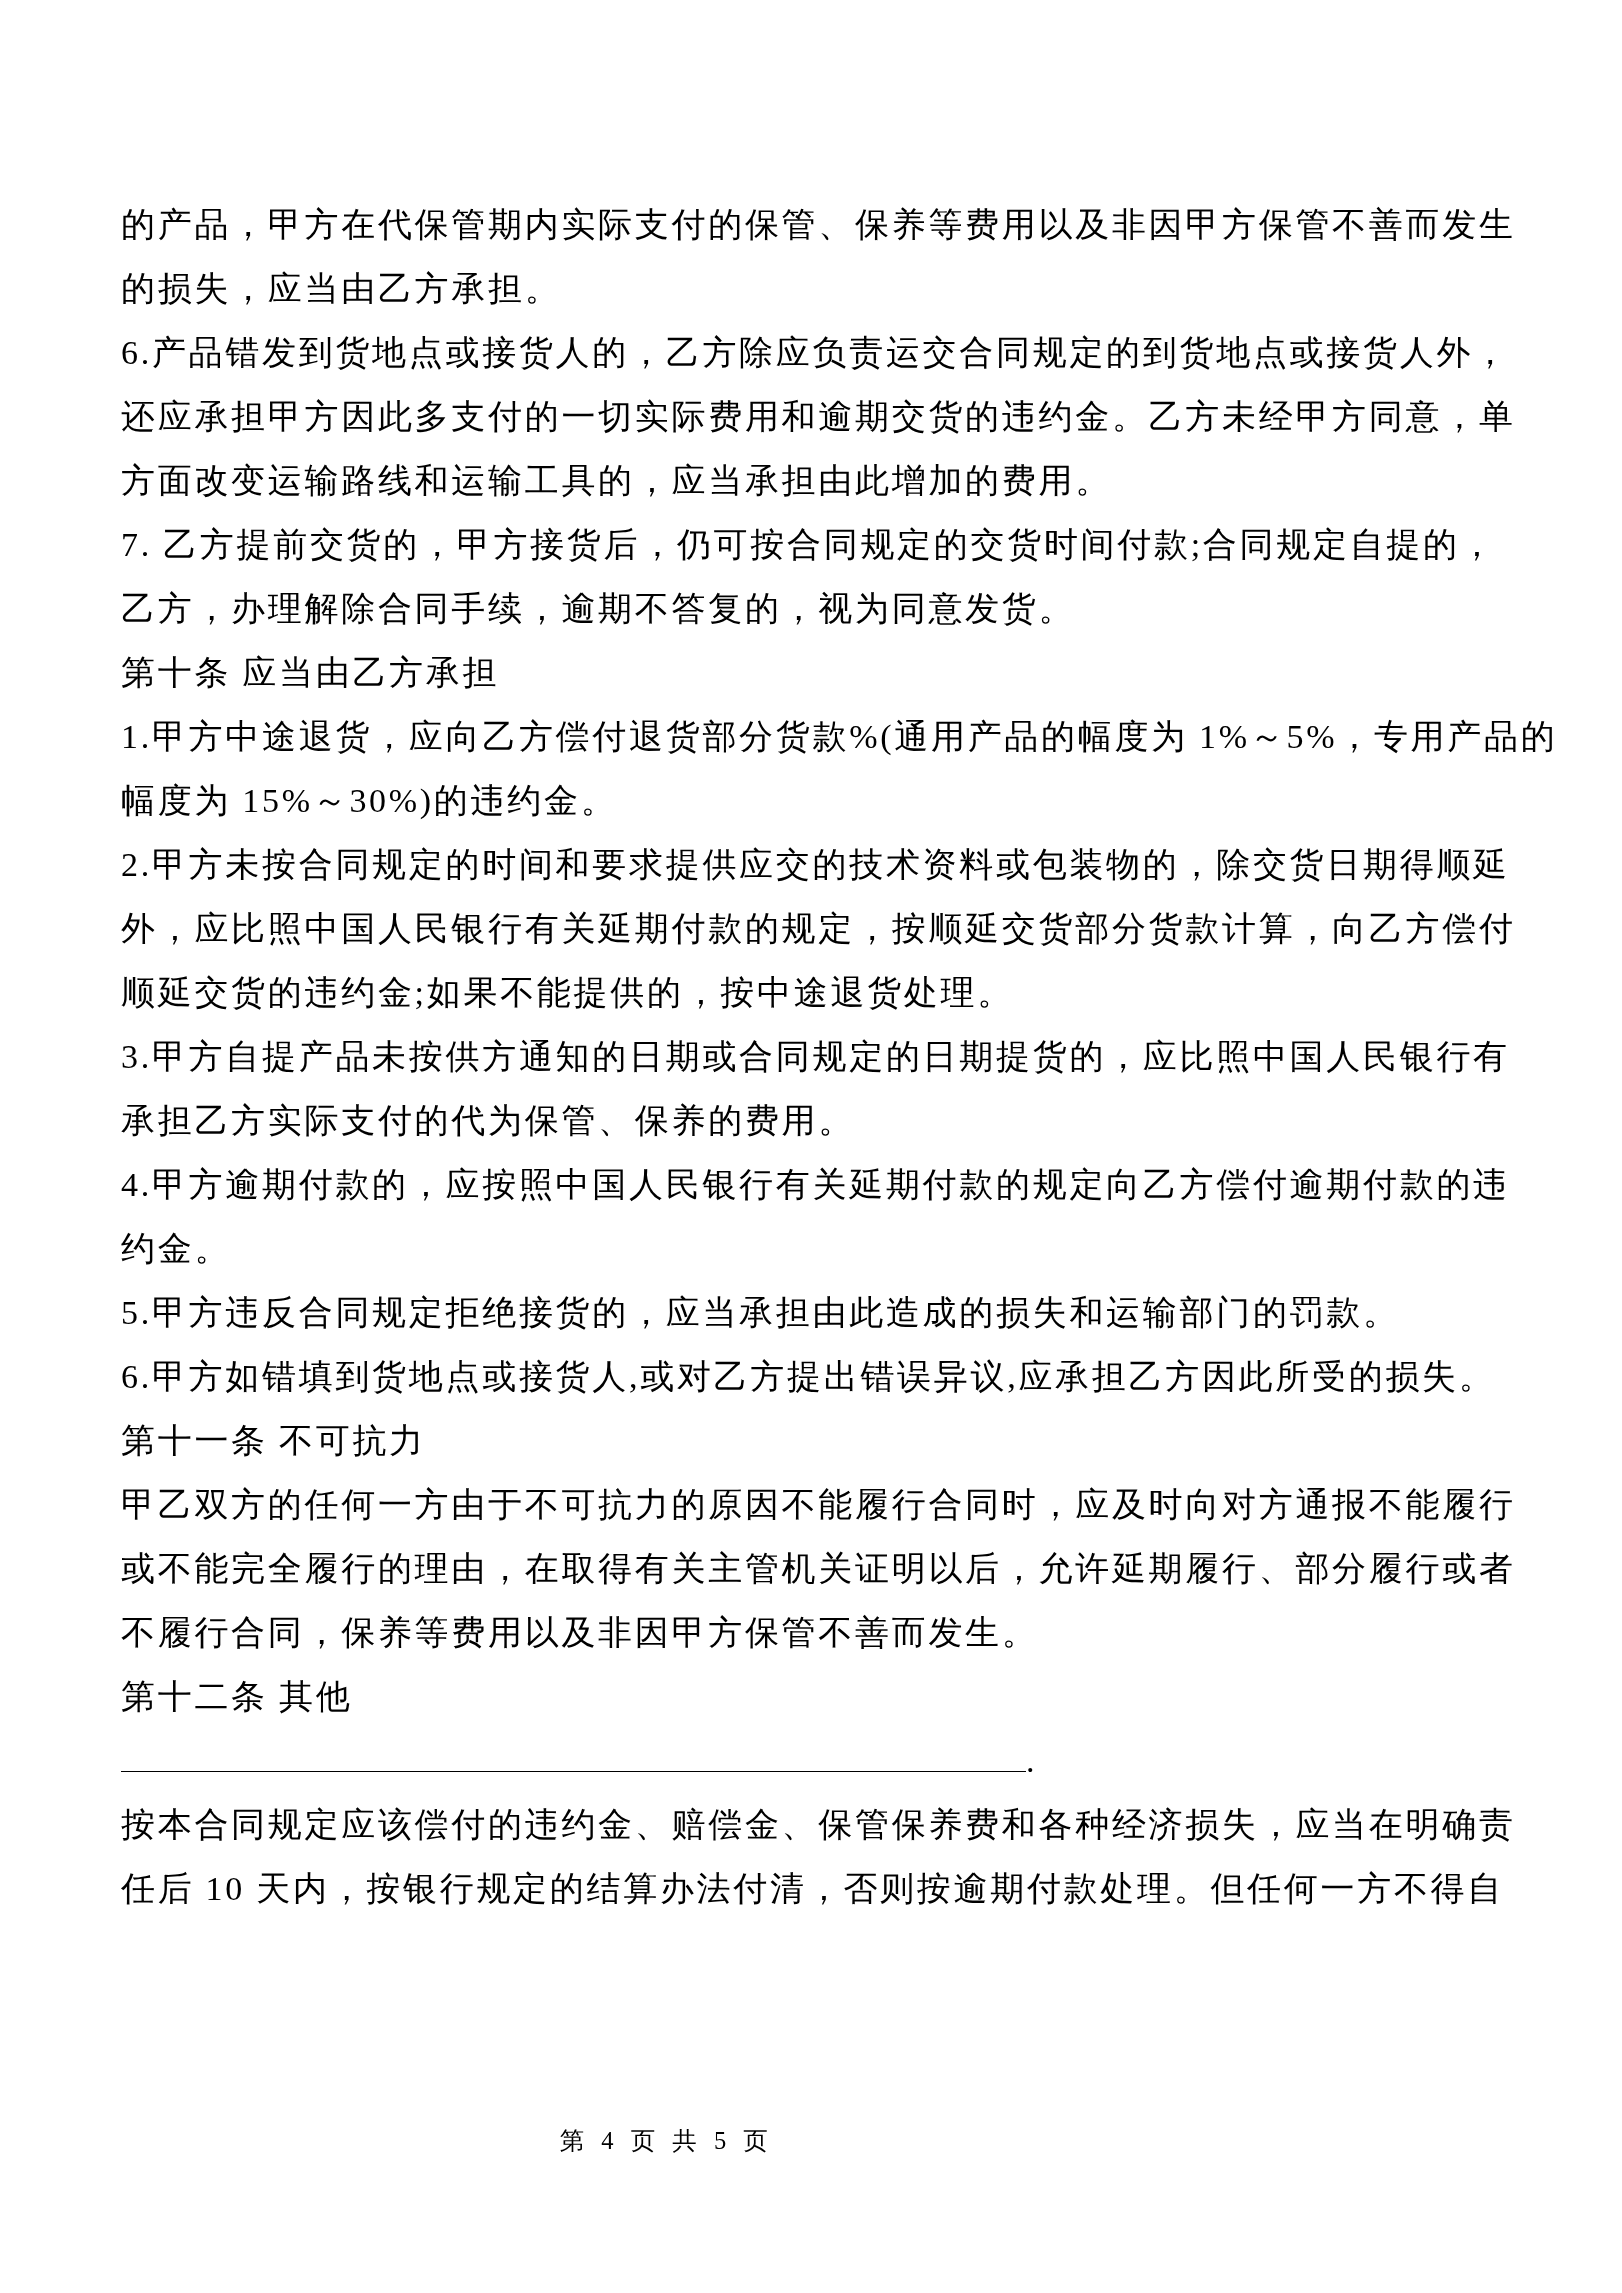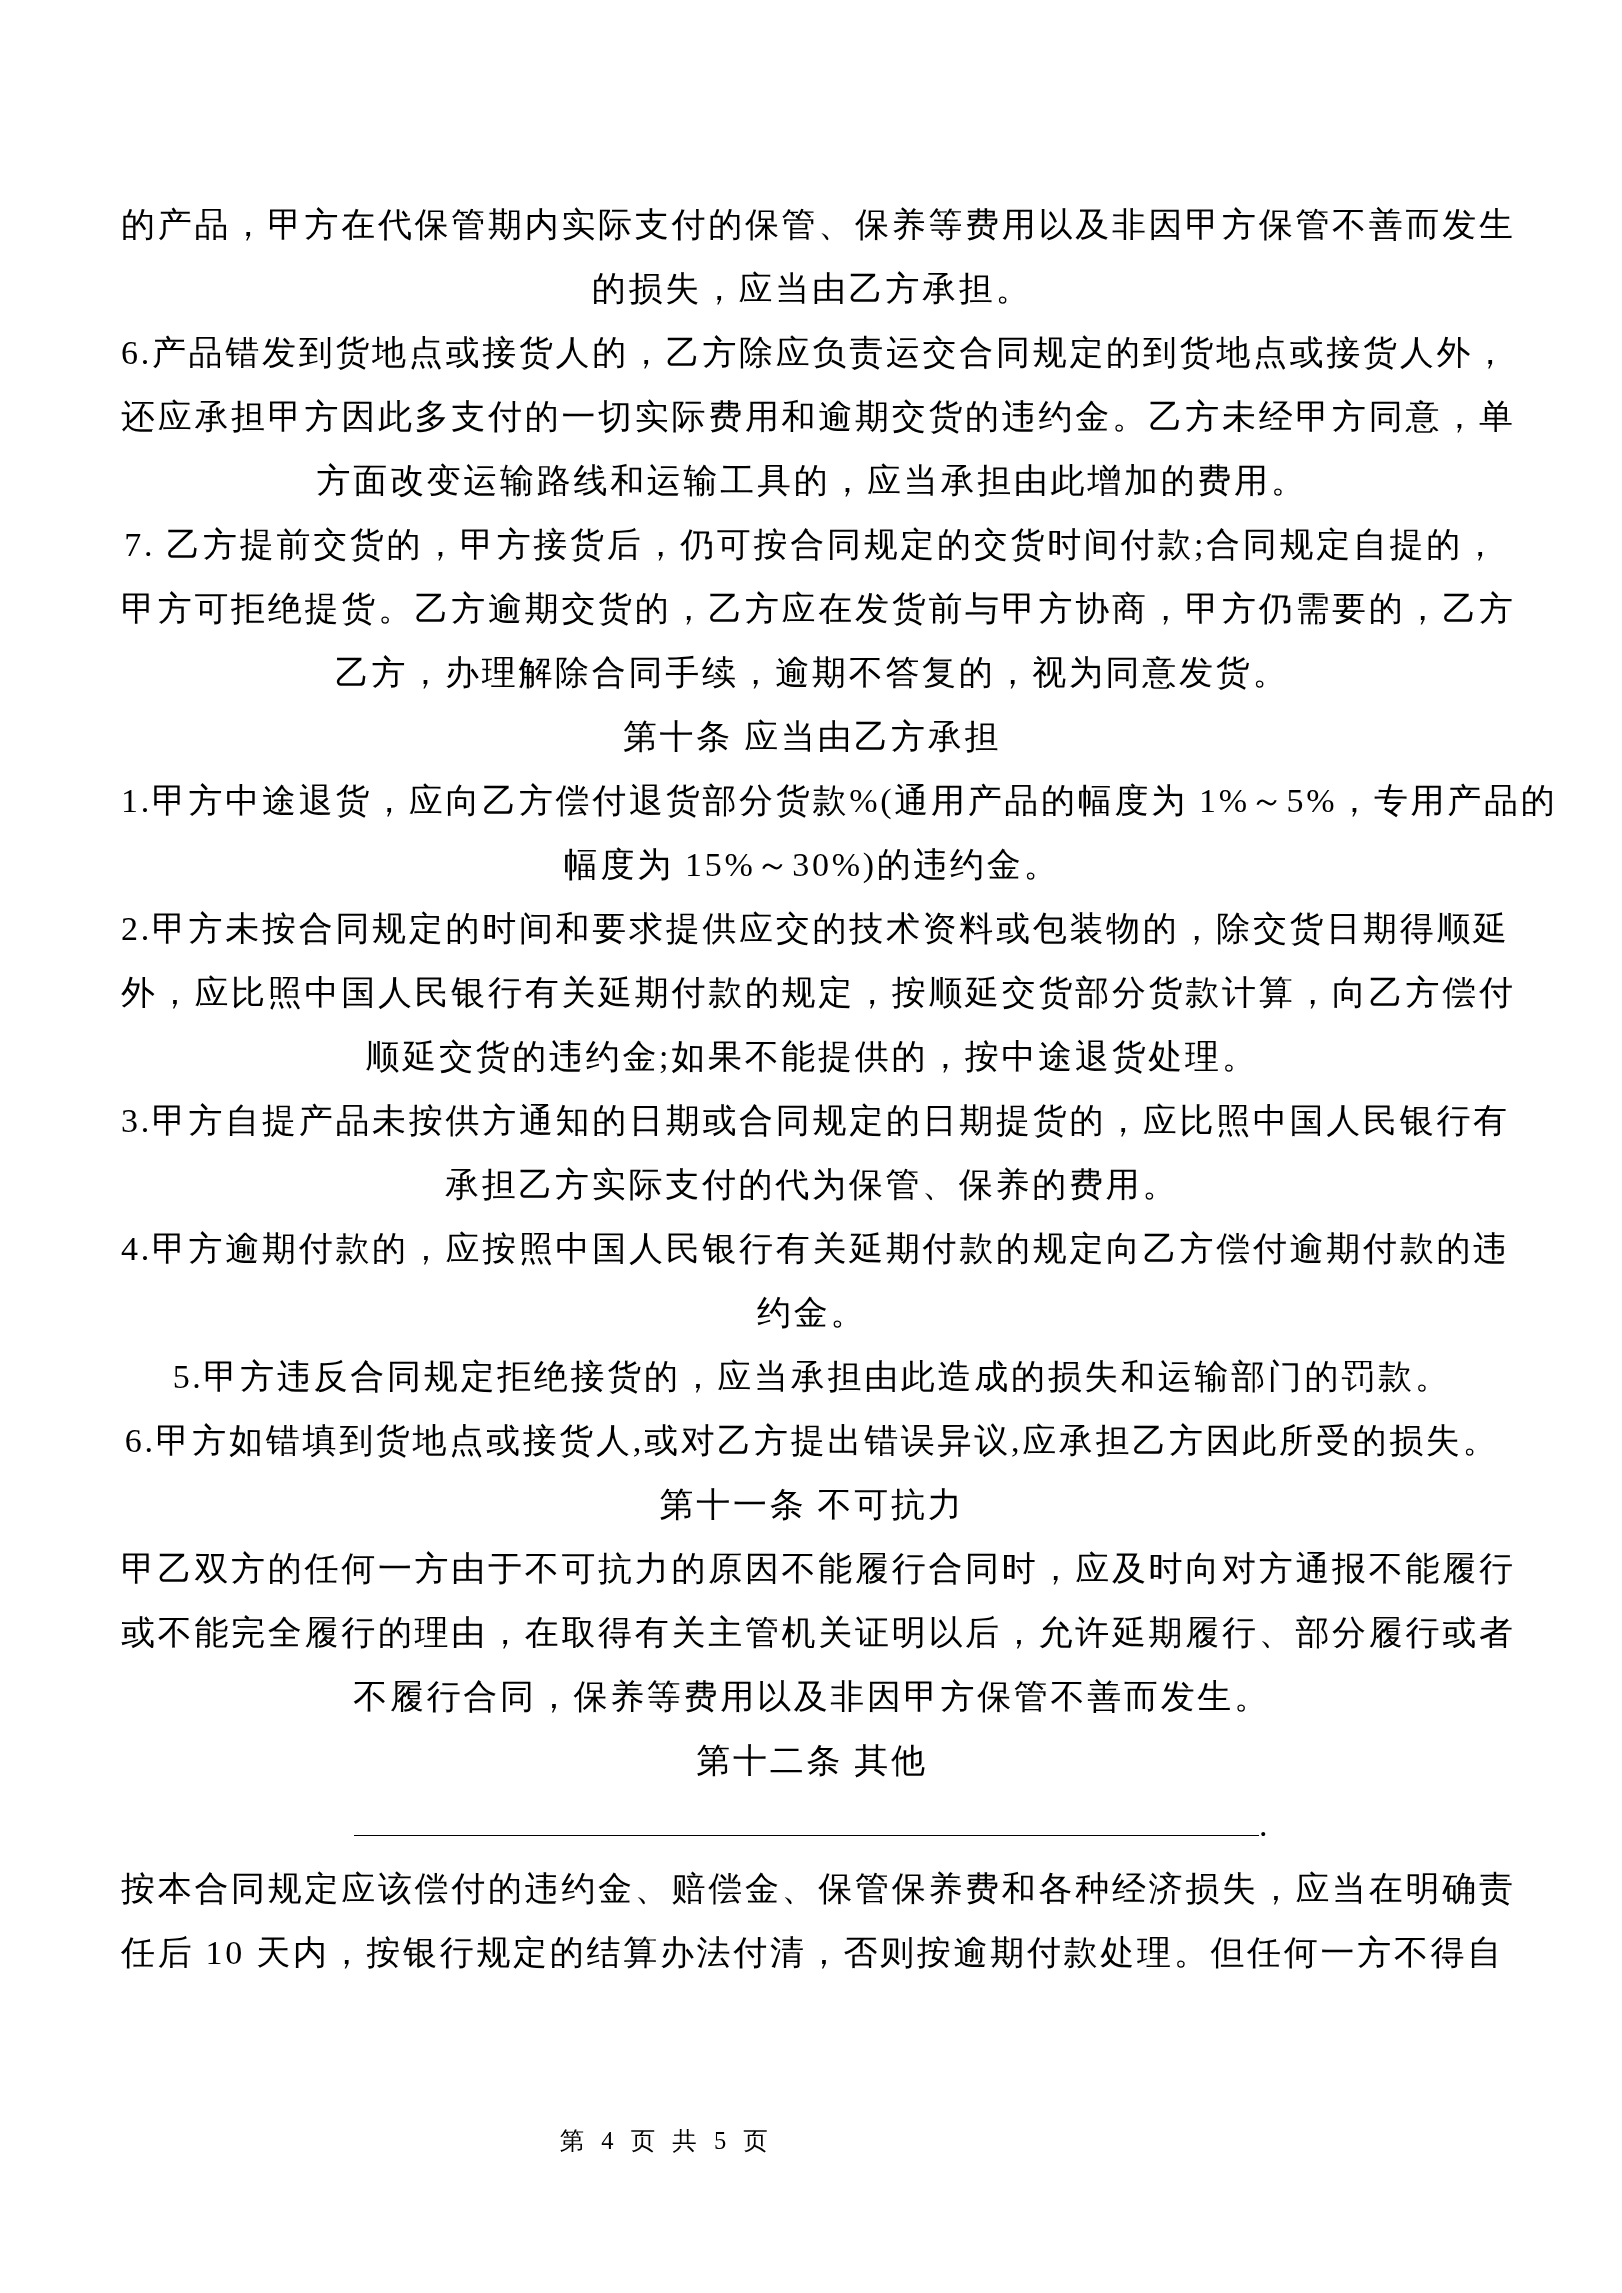--- a/index.html
+++ b/index.html
@@ -14,21 +14,20 @@
     background: #ffffff;
     overflow: hidden;
     font-family: "Liberation Serif", "DejaVu Serif", serif;
     color: #000000;
   }
   .doc-body {
     position: absolute;
     left: 121px;
     top: 193px;
     width: 1382px;
-    text-align: center;
   }
   .line {
     height: 64px;
     line-height: 64px;
     font-size: 34px;
     letter-spacing: 2.7px;
     white-space: nowrap;
     color: #000000;
   }
   .line-heading {
@@ -57,21 +56,20 @@
 
 <div class="page">
 
   <div class="doc-body">
       <div class="line line-body">的产品，甲方在代保管期内实际支付的保管、保养等费用以及非因甲方保管不善而发生</div>
       <div class="line line-body">的损失，应当由乙方承担。</div>
       <div class="line line-body">6.产品错发到货地点或接货人的，乙方除应负责运交合同规定的到货地点或接货人外，</div>
       <div class="line line-body">还应承担甲方因此多支付的一切实际费用和逾期交货的违约金。乙方未经甲方同意，单</div>
       <div class="line line-body">方面改变运输路线和运输工具的，应当承担由此增加的费用。</div>
       <div class="line line-body">7. 乙方提前交货的，甲方接货后，仍可按合同规定的交货时间付款;合同规定自提的，</div>
-      <div class="line line-body">甲方可拒绝提货。乙方逾期交货的，乙方应在发货前与甲方协商，甲方仍需要的，乙方</div>
       <div class="line line-body">乙方，办理解除合同手续，逾期不答复的，视为同意发货。</div>
       <div class="line line-heading">第十条 应当由乙方承担</div>
       <div class="line line-body">1.甲方中途退货，应向乙方偿付退货部分货款%(通用产品的幅度为 1%～5%，专用产品的</div>
       <div class="line line-body">幅度为 15%～30%)的违约金。</div>
       <div class="line line-body">2.甲方未按合同规定的时间和要求提供应交的技术资料或包装物的，除交货日期得顺延</div>
       <div class="line line-body">外，应比照中国人民银行有关延期付款的规定，按顺延交货部分货款计算，向乙方偿付</div>
       <div class="line line-body">顺延交货的违约金;如果不能提供的，按中途退货处理。</div>
       <div class="line line-body">3.甲方自提产品未按供方通知的日期或合同规定的日期提货的，应比照中国人民银行有</div>
       <div class="line line-body">承担乙方实际支付的代为保管、保养的费用。</div>
       <div class="line line-body">4.甲方逾期付款的，应按照中国人民银行有关延期付款的规定向乙方偿付逾期付款的违</div>

